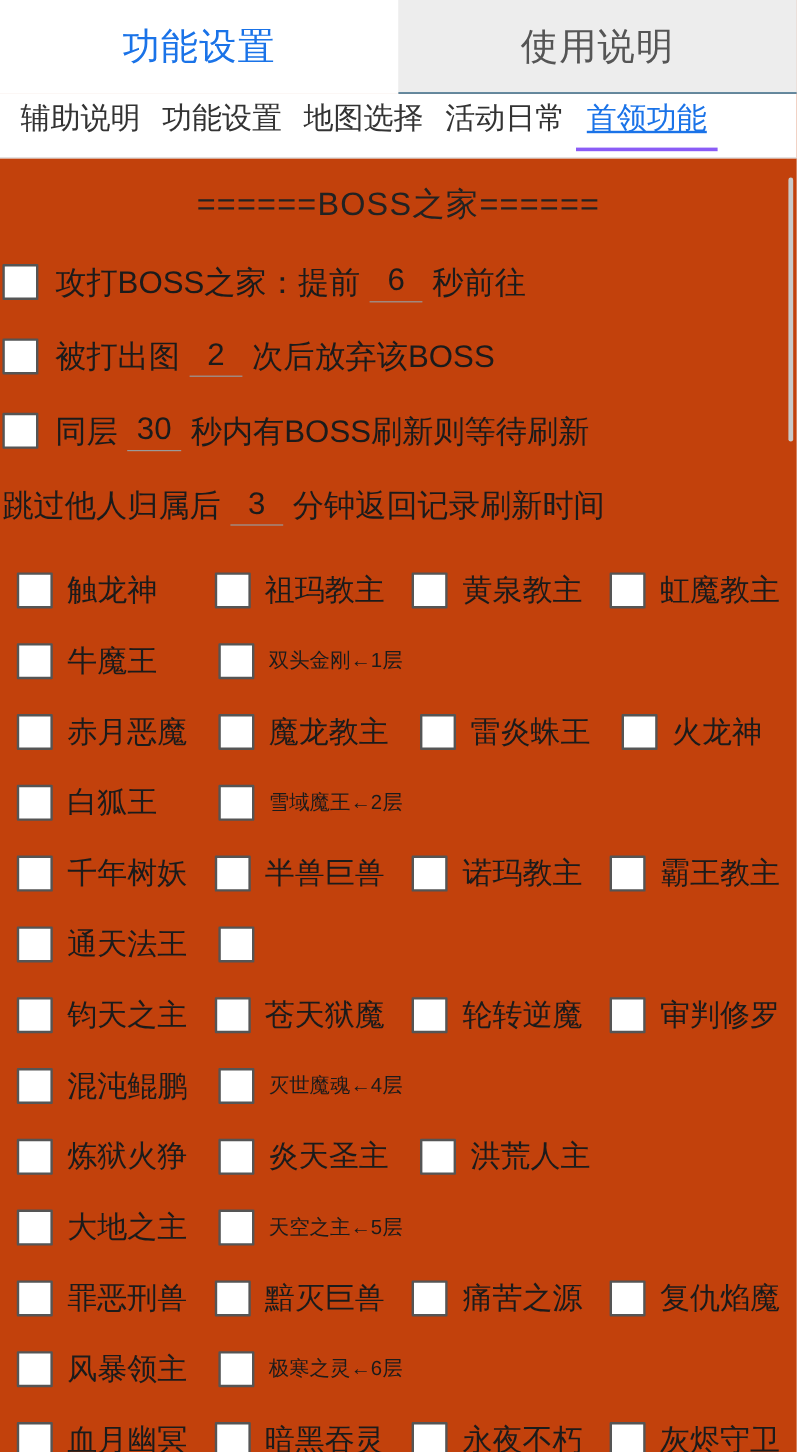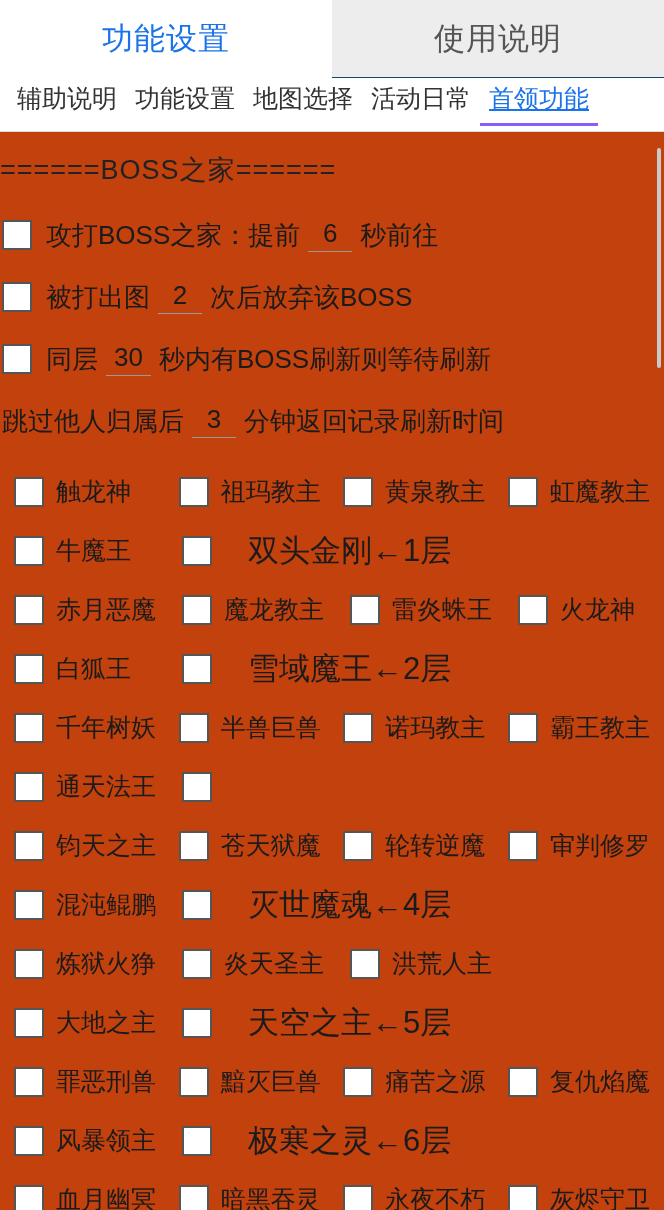--- a/index.html
+++ b/index.html
@@ -75,21 +75,21 @@
     position: absolute;
     right: 3px;
     top: 16px;
     width: 4px;
     height: 220px;
     background: #c9c9c9;
     border-radius: 2px;
   }
 
   .section-title {
-    text-align: left;
+    text-align: center;
     font-size: 27px;
     color: #222222;
     letter-spacing: 1px;
     margin: 6px 0 16px 0;
   }
 
   .row {
     display: flex;
     align-items: center;
     padding: 0 2px;
@@ -141,21 +141,21 @@
     display: flex;
     align-items: center;
     white-space: nowrap;
   }
   .boss-item .label {
     font-size: 25px;
     color: #1b1b1b;
   }
   .c4 { width: 168px; }
   .c4.last { width: auto; justify-content: flex-end; }
-  .layer-item .label { font-size: 31px; margin-left: 24px; }
+  .layer-item .label { font-size: 17px; }
 </style>
 </head>
 <body>
 
 <div class="app">
 
   <div class="top-tabs">
     <div class="top-tab active">
       <span>功能设置</span>
     </div>

